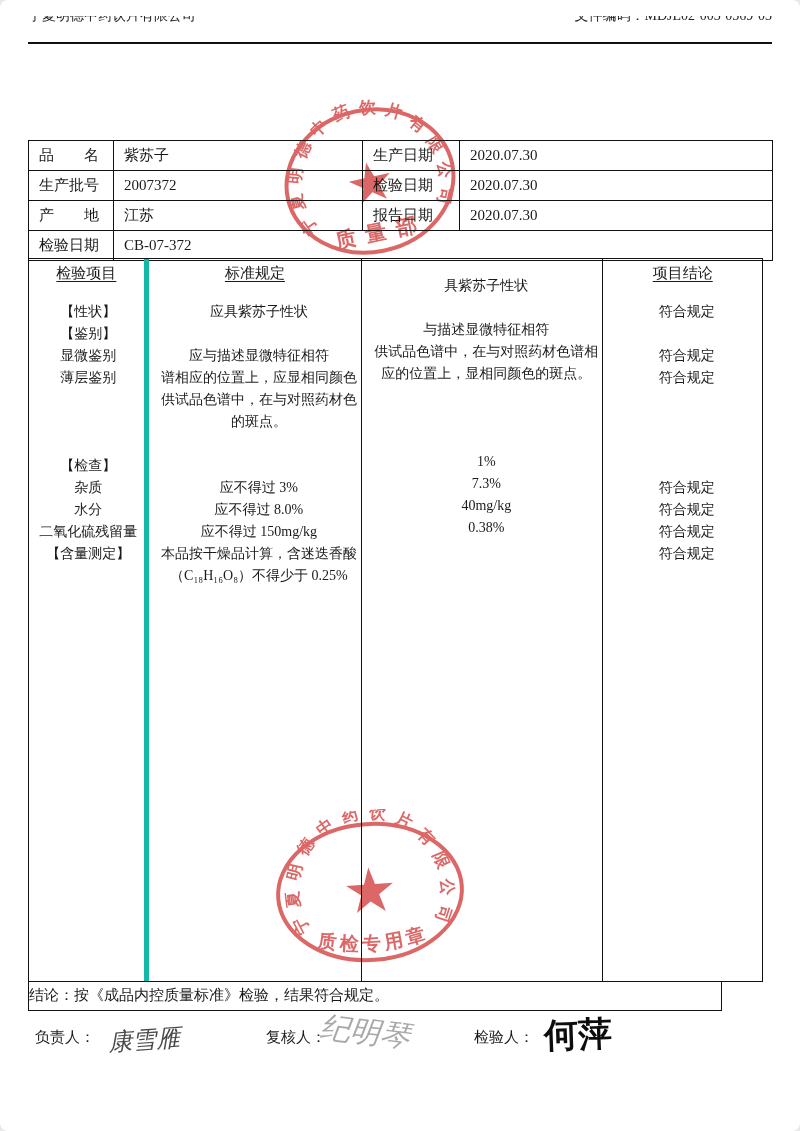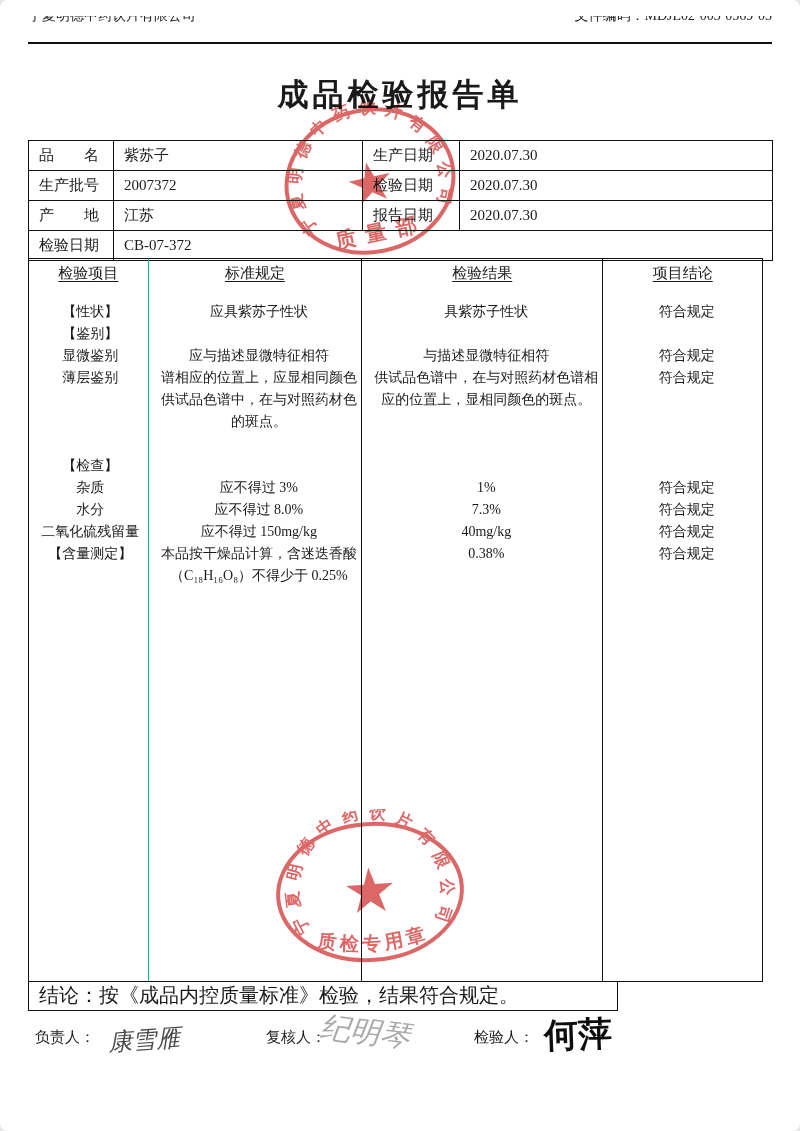--- a/index.html
+++ b/index.html
@@ -12,33 +12,33 @@
   .doc-title{position:absolute;top:74px;left:0;width:800px;text-align:center;
              font-size:31px;font-weight:bold;letter-spacing:4px;}
   
   table.info{position:absolute;top:140px;left:28px;width:744px;border-collapse:collapse;
              table-layout:fixed;font-size:15px;}
   table.info td{border:1.5px solid #111;padding:0 0 0 10px;height:29px;vertical-align:middle;}
   
   .main-table{position:absolute;top:258px;left:28px;width:735px;height:724px;
               border:1.5px solid #111;box-sizing:border-box;display:flex;background:transparent;}
   .mcol{box-sizing:border-box;height:100%;}
-  .mcol.c1{width:120px;border-right:1px solid #14b8a6;}
+  .mcol.c1{width:120px;border-right:5px solid #14b8a6;}
   .mcol.c2{width:214px;border-right:1px solid #111;}
   .mcol.c3{width:242px;border-right:1px solid #111;}
   .mcol.c4{width:159px;}
   .mhdr{height:26px;padding-top:5px;text-align:center;font-size:15px;box-sizing:border-box;}
   .mhdr span{text-decoration:underline;text-underline-offset:3px;}
   .mlines{padding:16px 4px 0 8px;font-size:14px;line-height:22px;white-space:pre;text-align:center;}
   .c2 .mlines{padding-left:12px;}
   .c3 .mlines{padding-left:12px;}
   .c4 .mlines{padding-left:12px;}
   
-  .concl{position:absolute;top:980.5px;left:28px;width:590px;height:30px;border:1.5px solid #111;
-         box-sizing:border-box;font-size:20px;line-height:27px;padding-left:10px;}
+  .concl{position:absolute;top:980.5px;left:28px;width:694px;height:30px;border:1.5px solid #111;
+         box-sizing:border-box;font-size:15px;line-height:27px;}
   
   .sigrow{position:absolute;top:1020px;left:28px;width:744px;height:56px;font-size:15px;}
   .sig-label{position:absolute;top:8px;}
   .hand{position:absolute;white-space:nowrap;}
   .hand.h1{left:80px;top:4px;font-size:24px;color:#4a4a4a;transform:rotate(-4deg);font-style:italic;}
   .hand.h2{left:292px;top:-8px;font-size:30px;color:#a9a9a9;transform:rotate(7deg);font-style:italic;font-weight:lighter;}
   .hand.h3{left:516px;top:-8px;font-size:34px;color:#0d0d0d;transform:rotate(-2deg);font-weight:bold;}
   
   .stamp{position:absolute;mix-blend-mode:multiply;opacity:.88;}
   .stamp svg{display:block;}
@@ -51,21 +51,20 @@
 <div id="page">
 
   <div class="head-strip">
     <div class="head-inner">
       <span>宁夏明德中药饮片有限公司</span>
       <span>文件编码：MDJL02·003·0369·03</span>
     </div>
   </div>
   <div class="rule"></div>
 
-  <div class="doc-title">成品检验报告单</div>
 
   <div class="stamp stamp1">
     <svg width="196" height="166" viewBox="0 0 196 166">
       <ellipse cx="98" cy="83" rx="84" ry="71" fill="none" stroke-width="4" stroke="#d85252"></ellipse>
       <path id="arcDept" d="M 40.7,125.2 A 70,70 0 1 1 155.3,125.2" fill="none"></path>
       <text font-size="16.5" font-weight="bold" fill="#d85252">
         <textPath href="#arcDept" startOffset="6" textLength="292">宁夏明德中药饮片有限公司</textPath>
       </text>
       <path transform="translate(98,86)" d="M0,-22 L4.94,-6.79 L20.92,-6.8 L7.99,2.6 L12.93,17.8 L0,8.4 L-12.93,17.8 L-7.99,2.6 L-20.92,-6.8 L-4.94,-6.79 Z" fill="#d85252"></path>
       <text x="98" y="142" text-anchor="middle" font-size="21" font-weight="bold" letter-spacing="10" fill="#d85252">质量部</text>
@@ -110,22 +109,20 @@
       <div class="mhdr">
         <span>检验项目</span></div>
       <div class="mlines"><div>【性状】</div><div>【鉴别】</div><div>显微鉴别</div><div>薄层鉴别</div><div>&nbsp;</div><div>&nbsp;</div><div>&nbsp;</div><div>【检查】</div><div>杂质</div><div>水分</div><div>二氧化硫残留量</div><div>【含量测定】</div></div>
     </div>
     <div class="mcol c2">
       <div class="mhdr">
         <span>标准规定</span></div>
       <div class="mlines"><div>应具紫苏子性状</div><div>&nbsp;</div><div>应与描述显微特征相符</div><div>谱相应的位置上，应显相同颜色</div><div>供试品色谱中，在与对照药材色</div><div>的斑点。</div><div>&nbsp;</div><div>&nbsp;</div><div>应不得过 3%</div><div>应不得过 8.0%</div><div>应不得过 150mg/kg</div><div>本品按干燥品计算，含迷迭香酸</div><div>（C₁₈H₁₆O₈）不得少于 0.25%</div></div>
     </div>
     <div class="mcol c3">
-      <div class="mhdr">
-        <span>检验结果</span></div>
       <div class="mlines"><div>具紫苏子性状</div><div>&nbsp;</div><div>与描述显微特征相符</div><div>供试品色谱中，在与对照药材色谱相</div><div>应的位置上，显相同颜色的斑点。</div><div>&nbsp;</div><div>&nbsp;</div><div>&nbsp;</div><div>1%</div><div>7.3%</div><div>40mg/kg</div><div>0.38%</div></div>
     </div>
     <div class="mcol c4">
       <div class="mhdr">
         <span>项目结论</span></div>
       <div class="mlines"><div>符合规定</div><div>&nbsp;</div><div>符合规定</div><div>符合规定</div><div>&nbsp;</div><div>&nbsp;</div><div>&nbsp;</div><div>&nbsp;</div><div>符合规定</div><div>符合规定</div><div>符合规定</div><div>符合规定</div></div>
     </div>
   </div>
 
   <div class="stamp stamp2">

